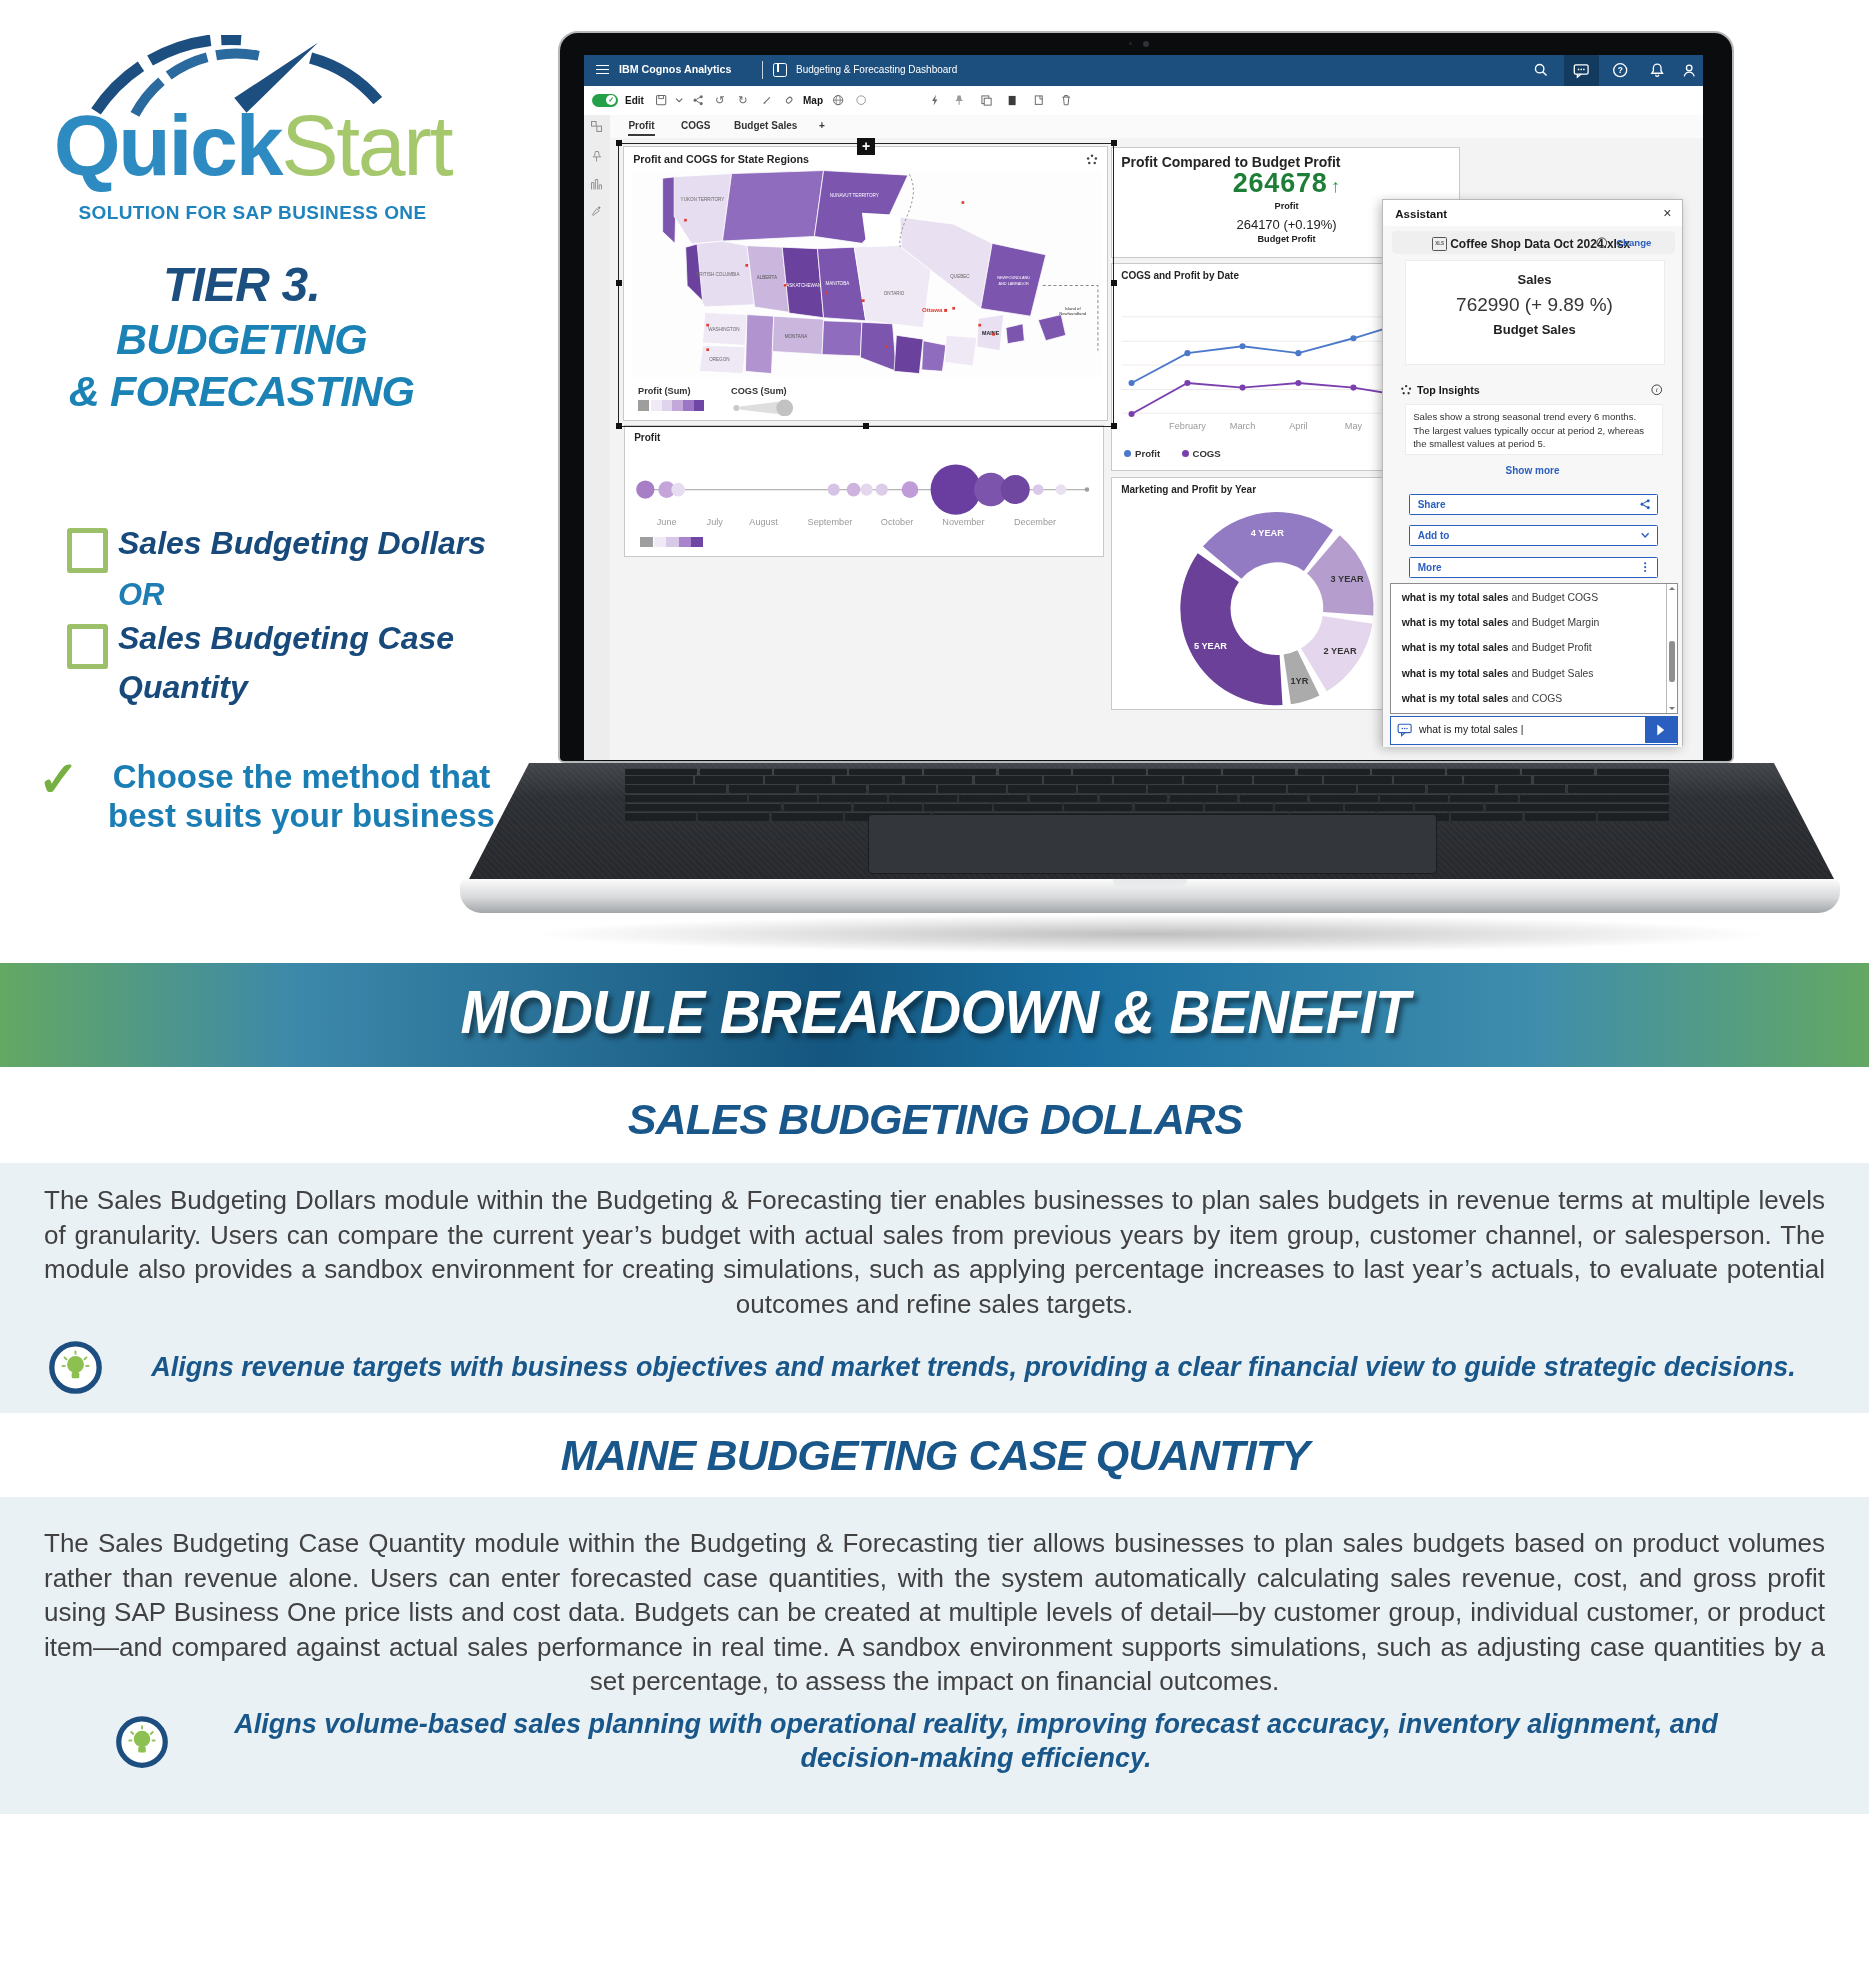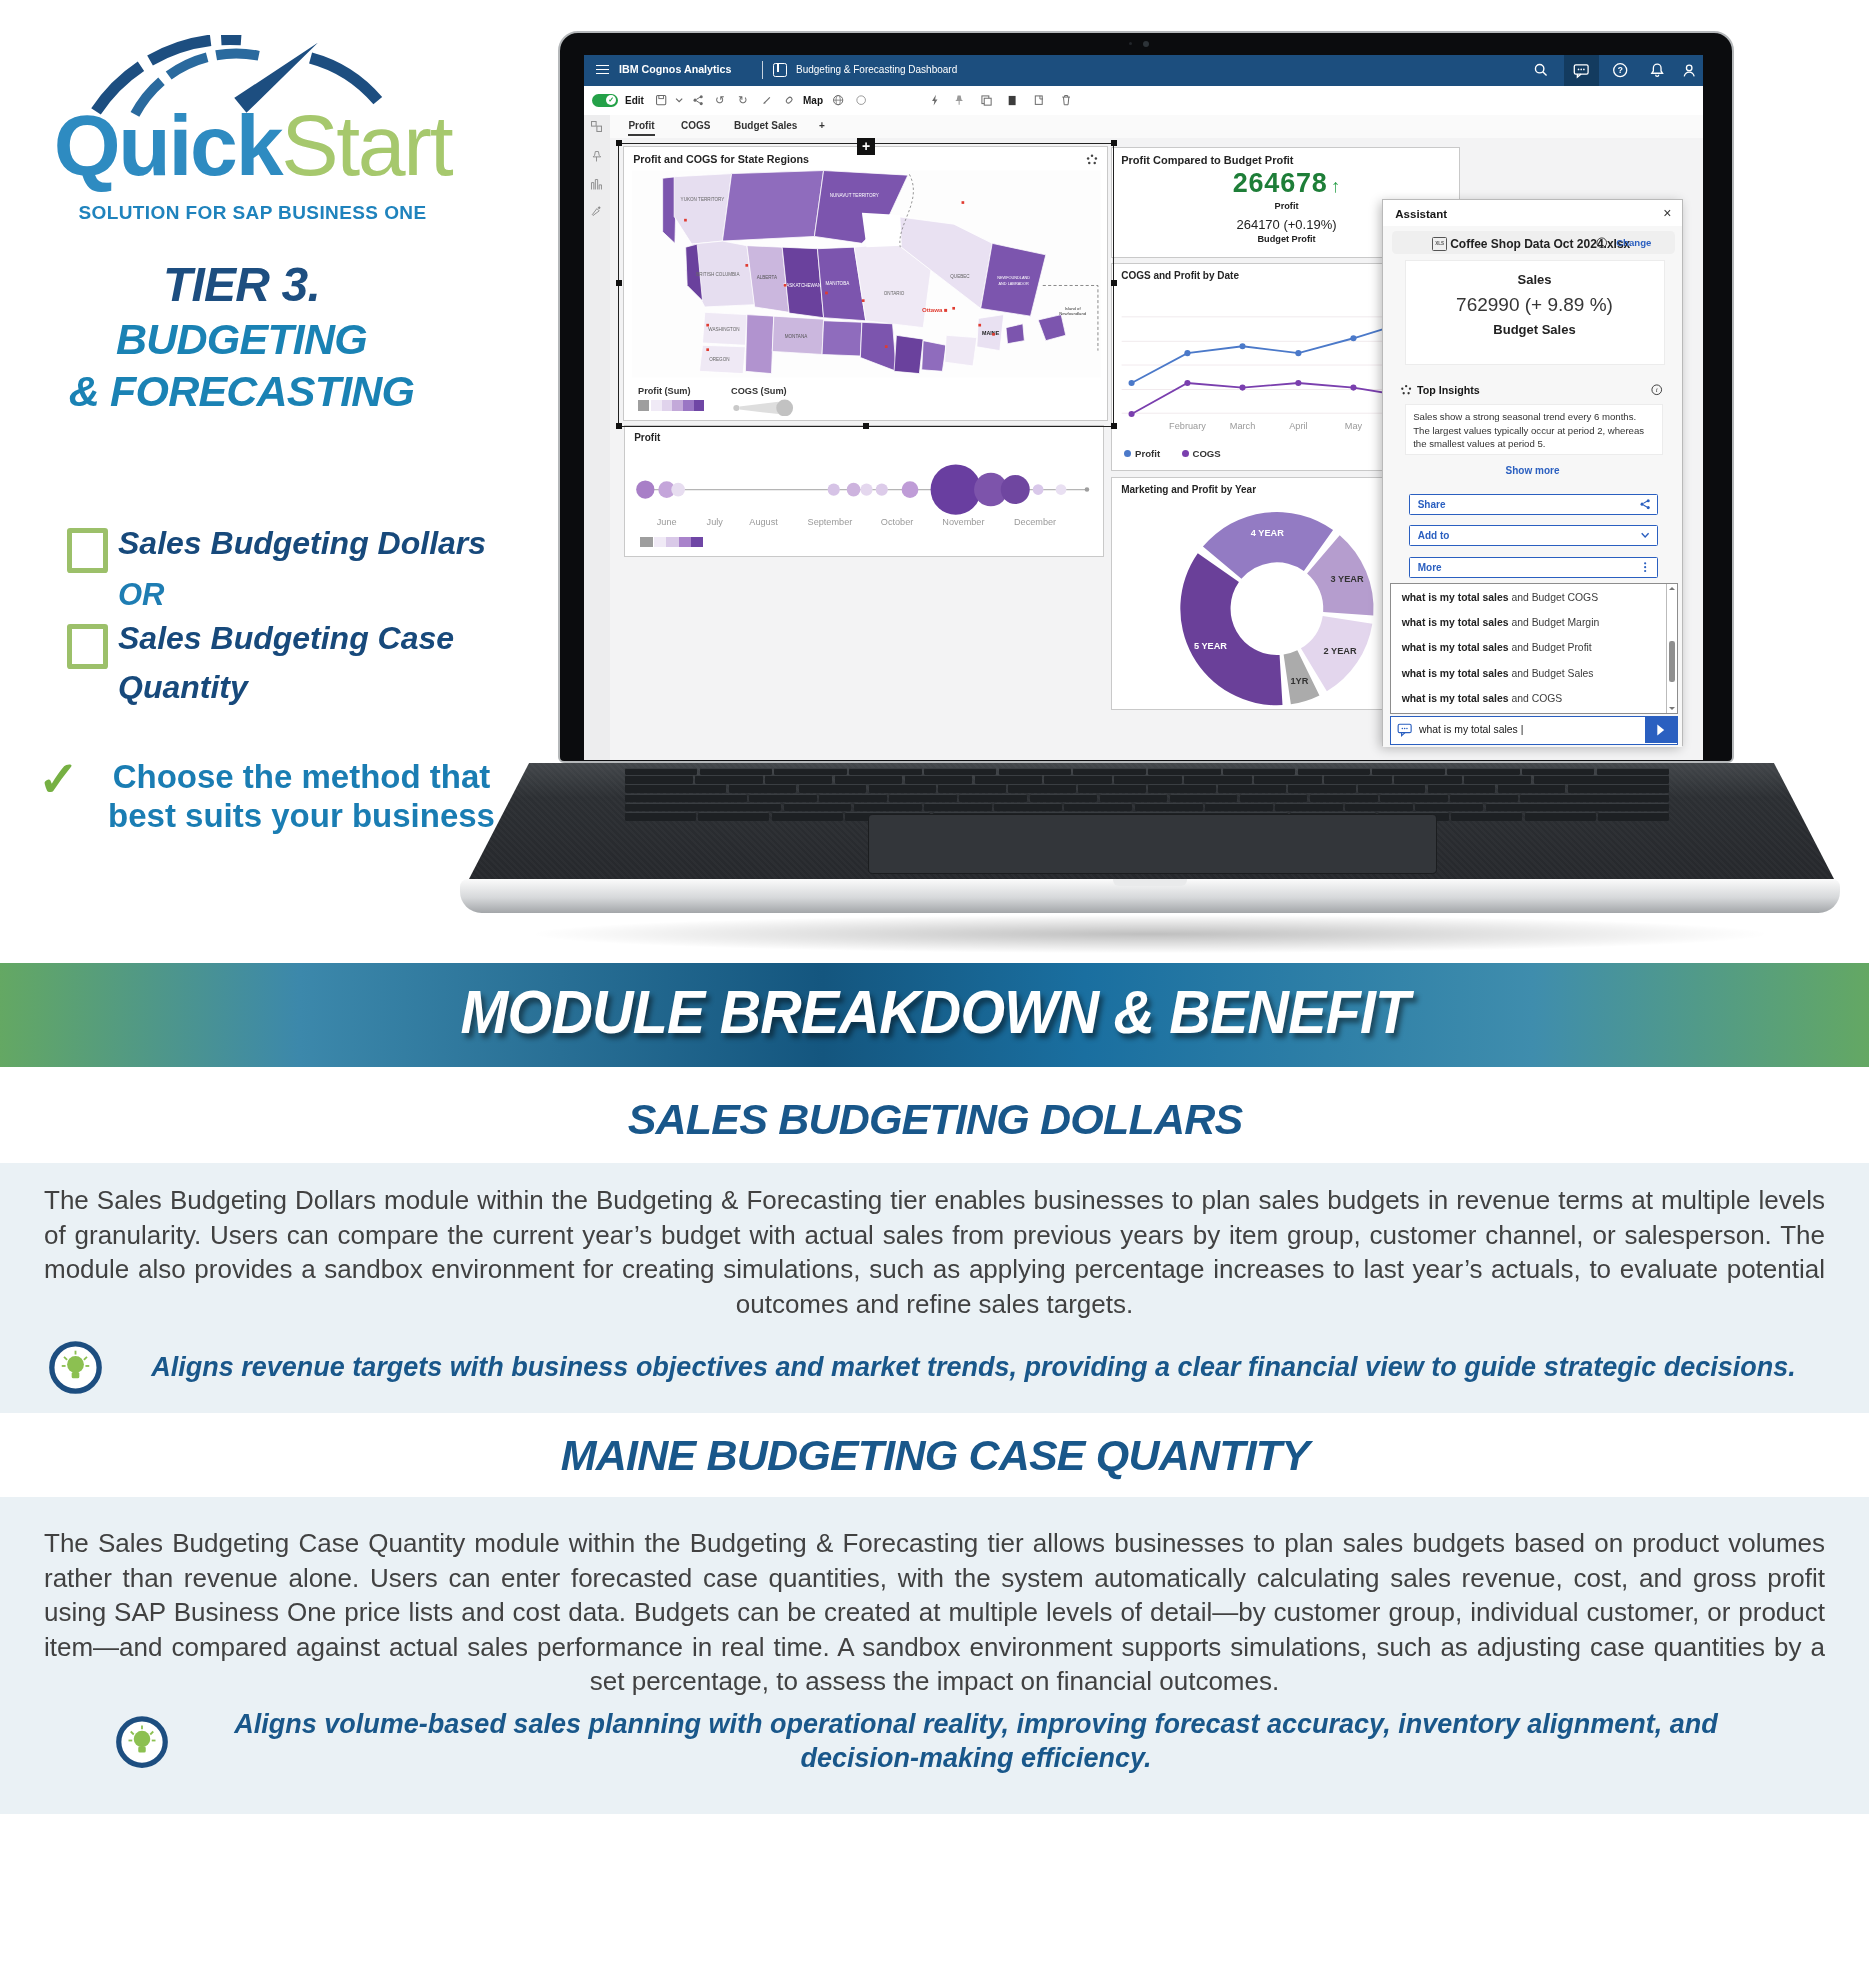--- a/index.html
+++ b/index.html
@@ -447,21 +447,21 @@
               <text x="180" y="112" text-anchor="middle" font-size="12" fill="#9a9a9a" font-family="Liberation Sans,sans-serif">August</text>
               <text x="267" y="112" text-anchor="middle" font-size="12" fill="#9a9a9a" font-family="Liberation Sans,sans-serif">September</text>
               <text x="355" y="112" text-anchor="middle" font-size="12" fill="#9a9a9a" font-family="Liberation Sans,sans-serif">October</text>
               <text x="442" y="112" text-anchor="middle" font-size="12" fill="#9a9a9a" font-family="Liberation Sans,sans-serif">November</text>
               <text x="536" y="112" text-anchor="middle" font-size="12" fill="#9a9a9a" font-family="Liberation Sans,sans-serif">December</text>
             </svg>
           <div class="abs" style="left:15.3px;top:110px;"><span class="legend-sw" style="width: 12.3px; height: 10px; background: rgb(158, 158, 158); margin-right: 1.5px;"></span><span class="legend-sw" style="width: 12.3px; height: 10px; background: rgb(240, 234, 246);"></span><span class="legend-sw" style="width: 12.3px; height: 10px; background: rgb(217, 201, 232);"></span><span class="legend-sw" style="width: 12.3px; height: 10px; background: rgb(169, 131, 203);"></span><span class="legend-sw" style="width: 12.3px; height: 10px; background: rgb(111, 70, 165);"></span></div>
         </div>
 
         <div class="widget" style="left:501px;top:9.2px;width:349px;height:111px;">
-          <div class="wtitle" style="font-size:11px;">Profit Compared to Budget Profit</div>
+          <div class="wtitle" style="font-size:14px;">Profit Compared to Budget Profit</div>
           <div class="kpi-center">
             <div><span class="kpi-val">264678</span>
                  <span class="kpi-arrow">↑</span></div>
             <div class="kpi-l1">Profit</div>
             <div class="kpi-sec">264170 (+0.19%)</div>
             <div class="kpi-l2">Budget Profit</div>
           </div>
         </div>
 
         <div class="widget" style="left:501px;top:125px;width:349px;height:208px;">

